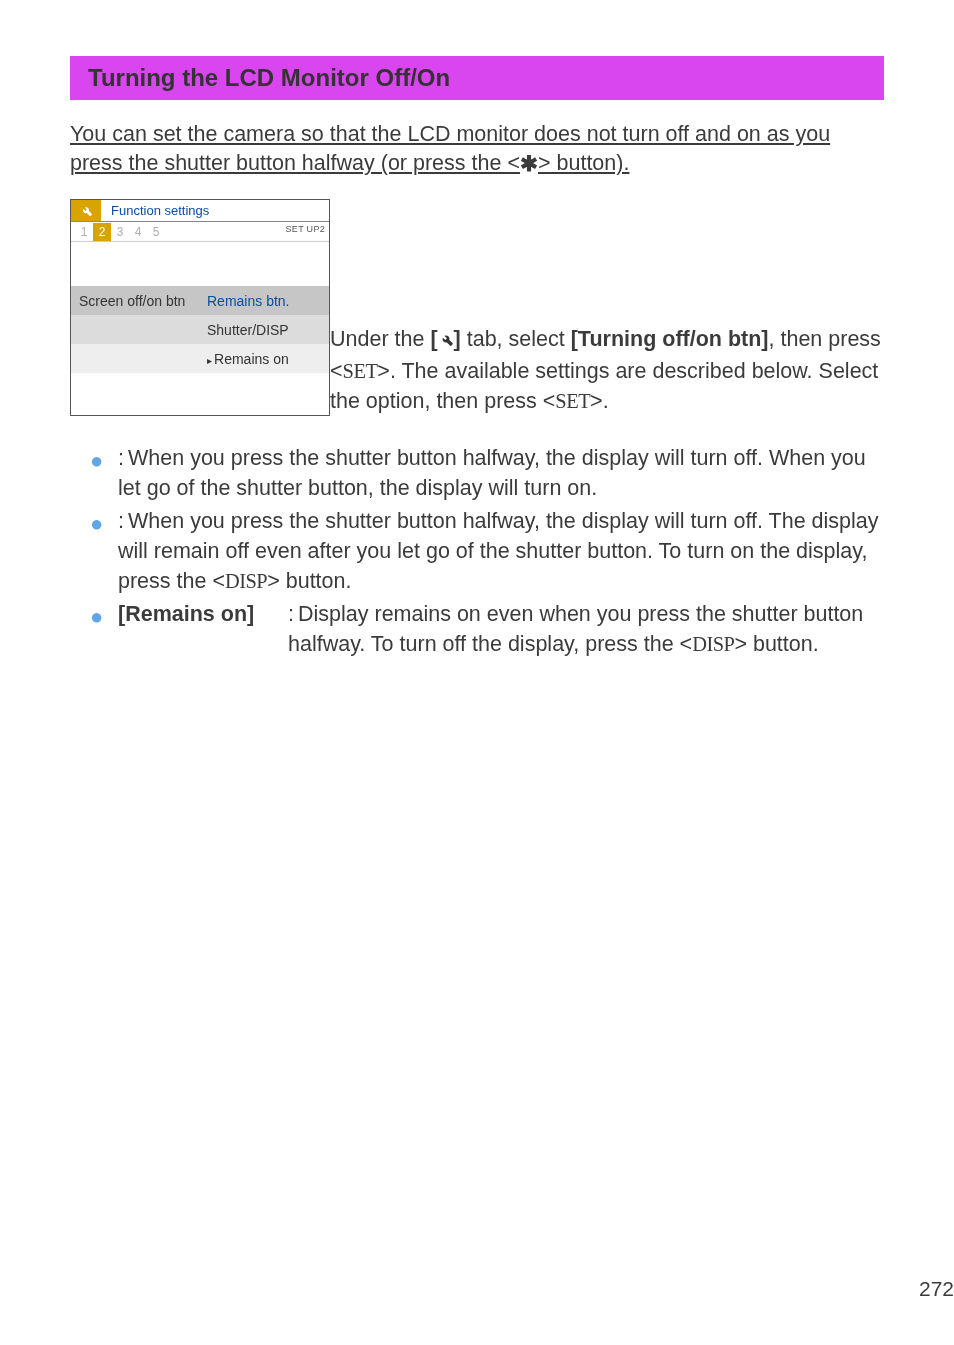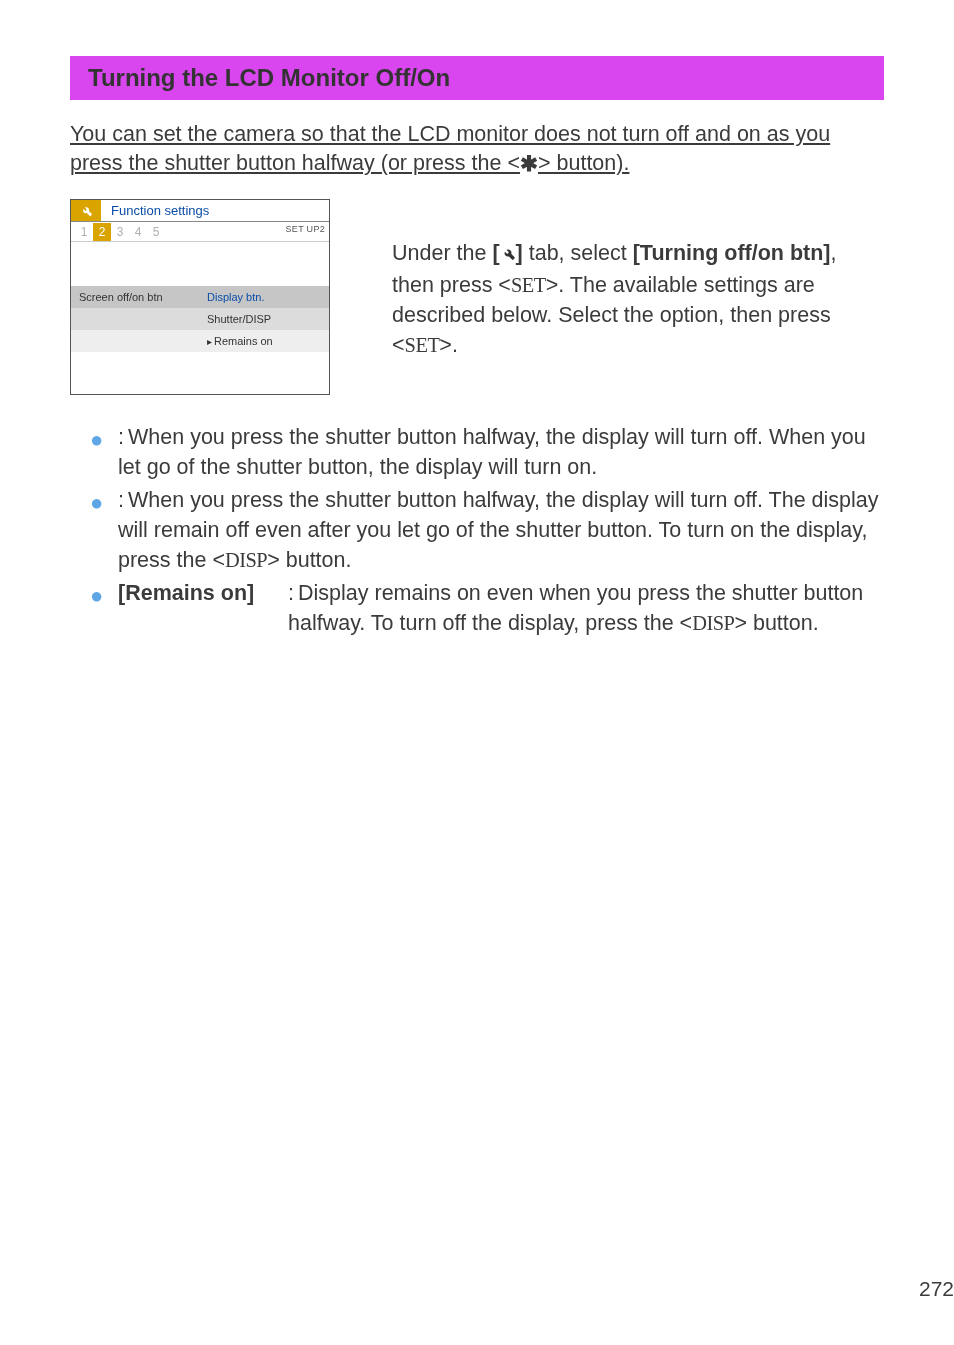--- a/index.html
+++ b/index.html
@@ -24,21 +24,21 @@
     line-height: 1.35;
     margin-bottom: 20px;
     text-decoration: underline;
   }
   .inline-glyph {
     font-weight: bold;
     display: inline-block;
     vertical-align: -1px;
   }
   .fn-tiny { font-family: 'Times New Roman', serif; font-weight: normal; font-size: 0.95em; letter-spacing: -0.5px; }
-  .row1 { display: flex; gap: 62px; align-items: center; margin-bottom: 28px;}
+  .row1 { display: flex; align-items: flex-end; margin-bottom: 28px;}
   .camera-screenshot {
     width: 260px;
     border: 1px solid #555;
     background: #fff;
     font-size: 14px;
   }
   .cam-top {
     height: 22px;
     background: #fff;
     display: flex;
@@ -69,22 +69,22 @@
     color: #b0b0b0;
     padding: 0 4px;
     position: relative;
     border-bottom: 1px solid #ccc;
   }
   .cam-tab { width: 18px; text-align:center; line-height:18px;}
   .cam-tab.active { background: #d9a300; color:#fff; }
   .cam-setup { position:absolute; right:4px; top:2px; color:#555; font-size:9px; letter-spacing:0.3px;}
   .cam-body { height: 44px; background:#fff; }
   .cam-menu-row {
-    display:flex; height:22px; background:#c6c6c6; align-items:center;
-    font-size:11px; color:#333;
+    display:flex; height:29px; background:#c6c6c6; align-items:center;
+    font-size:14px; color:#333;
   }
   .cam-menu-row .left { width:130px; padding-left:8px;}
   .cam-menu-row .right { flex:1; padding-left:6px;}
   .cam-menu-row.r1 .right { color:#0a4da8; }
   .cam-menu-row.r2 { background:#dcdcdc; }
   .cam-menu-row.r2 .left { background:#dcdcdc; }
   .cam-menu-row.r3 { background:#eeeeee; }
   .cam-menu-row.r3 .right::before { content:"▸"; font-size:10px; margin-right:2px; color:#333;}
   .cam-foot { height:42px; background:#fff;}
   .side-text {
@@ -147,21 +147,21 @@
       <div class="cam-tab">1</div>
       <div class="cam-tab active">2</div>
       <div class="cam-tab">3</div>
       <div class="cam-tab">4</div>
       <div class="cam-tab">5</div>
       <div class="cam-setup">SET UP2</div>
     </div>
     <div class="cam-body"></div>
     <div class="cam-menu-row r1">
       <div class="left">Screen off/on btn</div>
-      <div class="right">Display btn.</div>
+      <div class="right">Remains btn.</div>
     </div>
     <div class="cam-menu-row r2">
       <div class="left"></div>
       <div class="right">Shutter/DISP</div>
     </div>
     <div class="cam-menu-row r3">
       <div class="left"></div>
       <div class="right">Remains on</div>
     </div>
     <div class="cam-foot"></div>

